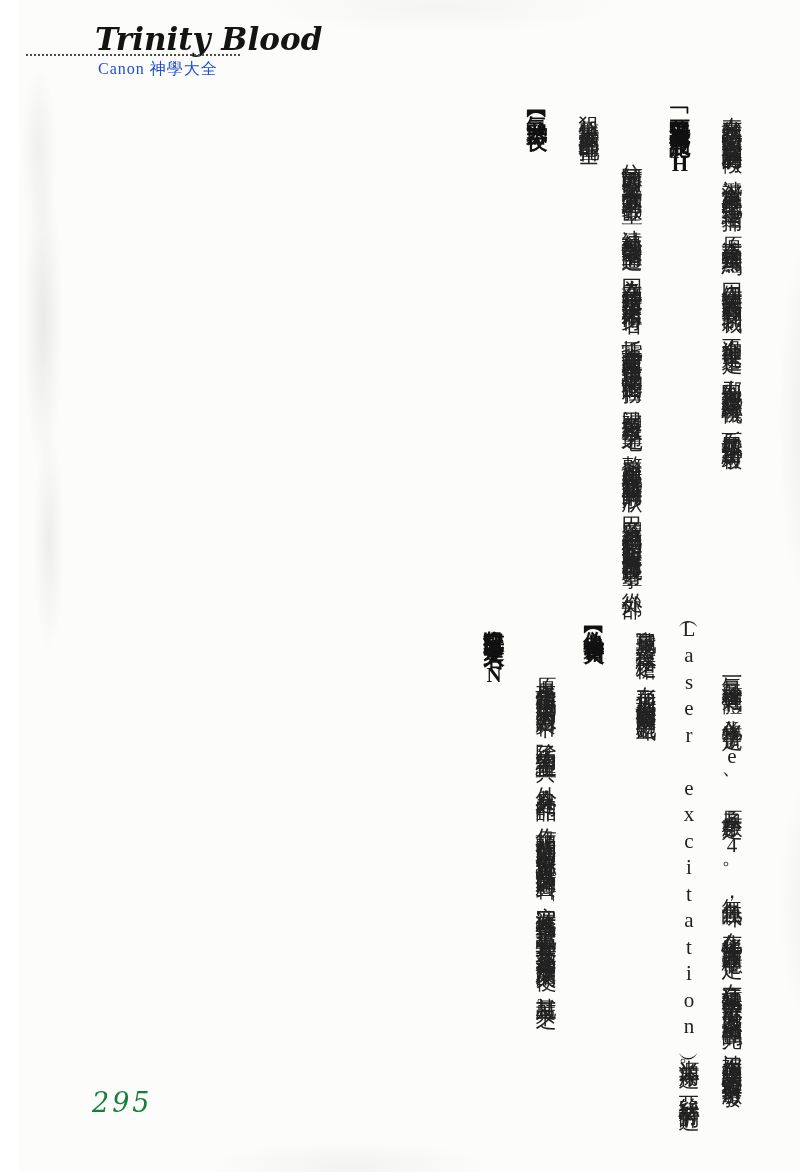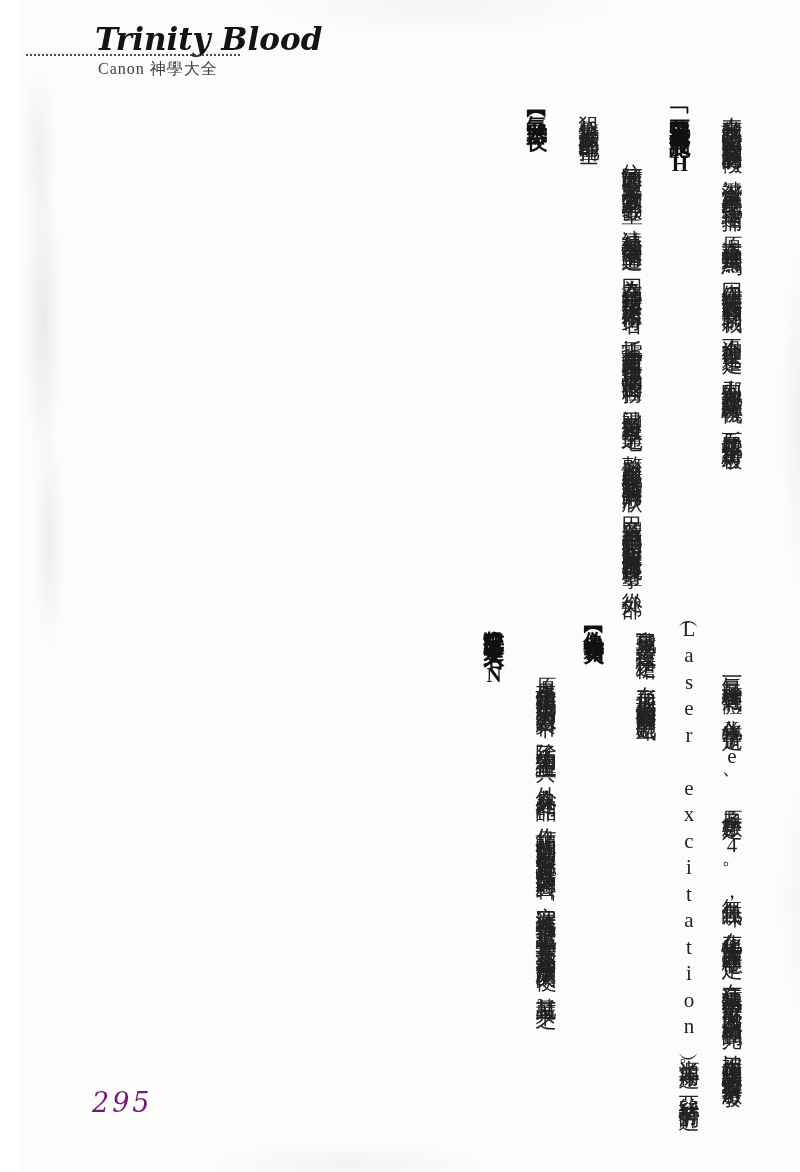--- a/index.html
+++ b/index.html
@@ -38,21 +38,21 @@
     white-space: nowrap;
     transform: scaleY(1.05);
   }
   .dotted-rule {
     position: absolute; top: 54px; left: 7px;
     width: 214px; height: 0;
     border-top: 2px dotted #4b4b4b;
   }
   .subtitle {
     position: absolute; top: 59px; left: 79px;
-    font-size: 16px; letter-spacing: 1px; color: #404040;
+    font-size: 16px; letter-spacing: 1px; color: #1d4ed8;
     white-space: nowrap;
   }
 
   
   .vblock {
     position: absolute; right: 66px;
     width: 650px;
     writing-mode: vertical-rl;
     text-orientation: upright;
     font-size: 21px;
@@ -74,21 +74,21 @@
     margin-right: 9px;   
     margin-left: 5px;    
   }
 
   
   .page-number {
     position: absolute; left: 73px; top: 1087px;
     font-family: "DejaVu Serif", serif;
     font-style: italic;
     font-size: 27px; letter-spacing: 3px;
-    color: #701a75;
+    color: #15803d;
   }
 </style>
 </head>
 <body>
 
 <div class="page">
 
   <header>
     <div class="logo">Trinity Blood</div>
     <div class="dotted-rule"></div>

